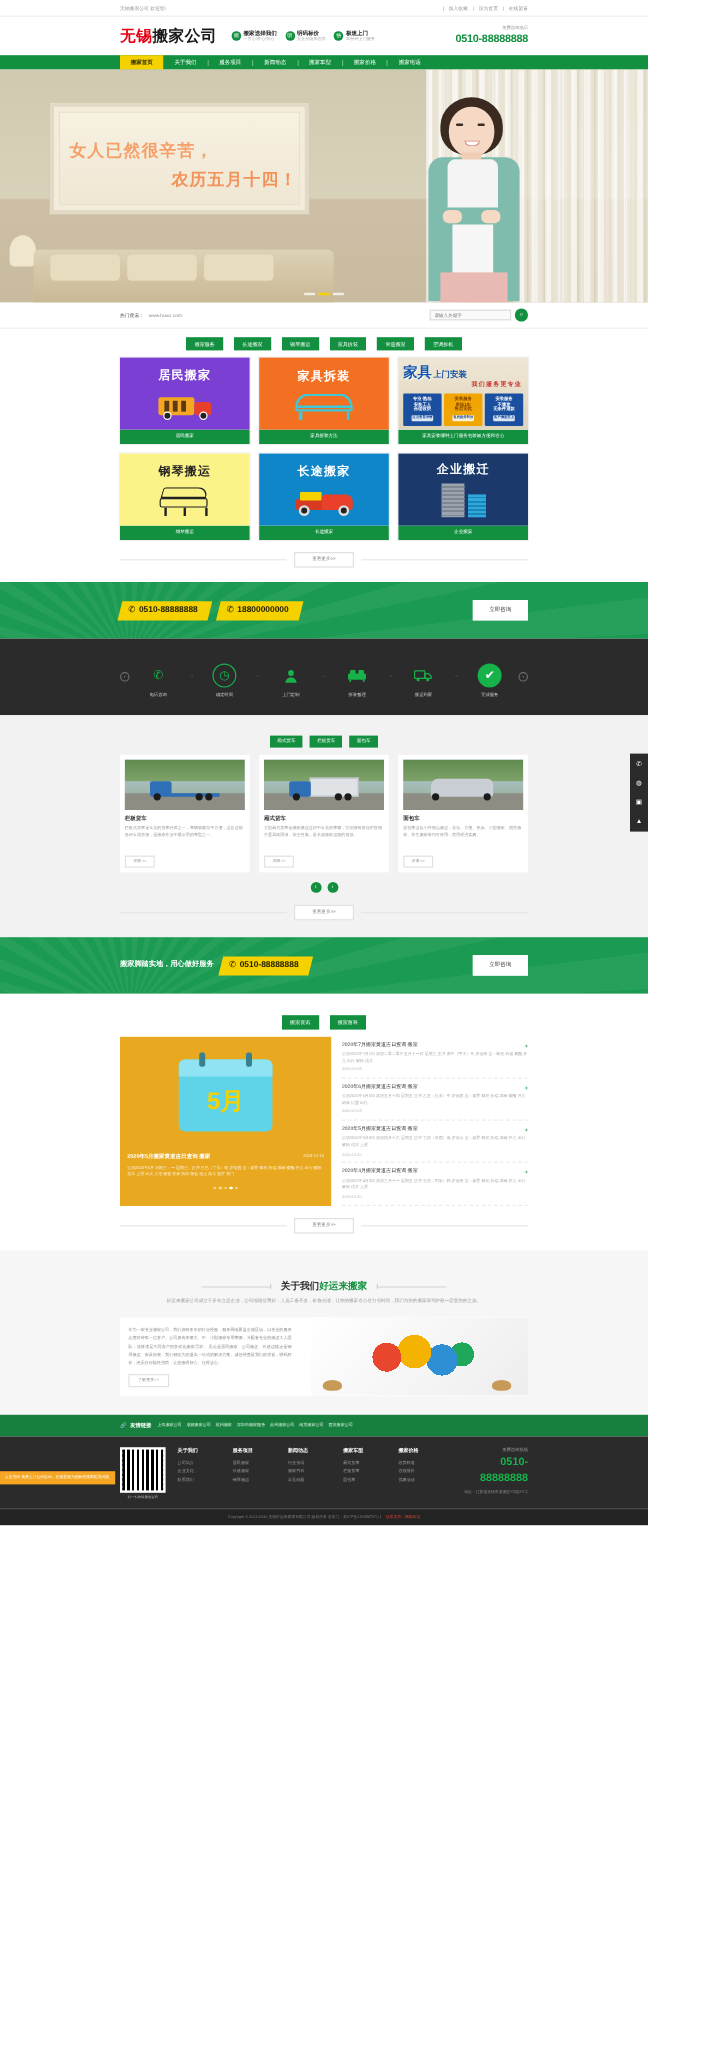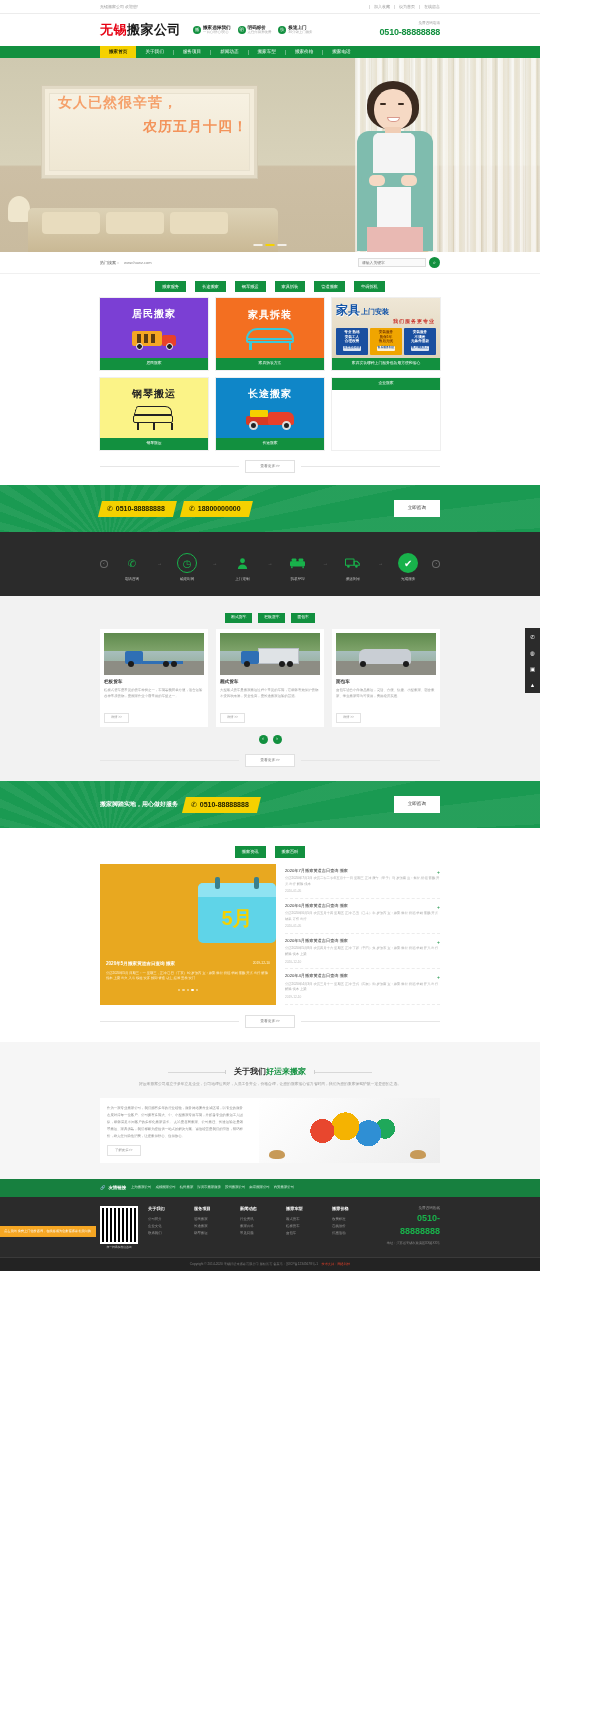--- a/index.html
+++ b/index.html
@@ -53,21 +53,21 @@
         background:linear-gradient(90deg,rgba(255,255,255,.15),rgba(255,255,255,.75) 25%,
         rgba(240,235,220,.85) 55%,rgba(255,255,255,.7) 80%,rgba(235,228,210,.9));
         background-size:14px 100%; }
   .hero .curtain2 { position:absolute; right:0; top:0; width:185px; height:100%;
         background:repeating-linear-gradient(90deg,rgba(255,255,255,.45) 0 5px,
         rgba(225,218,198,.35) 5px 11px); }
   .hero .frame { position:absolute; left:42px; top:28px; width:215px; height:92px;
         background:#f3ecdb; border:3px solid #e2dac6; box-shadow:0 0 0 1px #d4cbb4; }
   .hero .frame-in { position:absolute; inset:4px; border:1px solid #e8e1cf;
         background:linear-gradient(180deg,#f7f1e2,#efe7d3); }
-  .hero .htxt { position:absolute; left:58px; top:34px; width:190px;font-family:Liberation Serif, serif; }
+  .hero .htxt { position:absolute; left:58px; top:58px; width:190px;font-family:Liberation Serif, serif; }
   .hero .htxt .l1 { font-size:14px; font-weight:bold; color:#f5a06a; letter-spacing:1px; }
   .hero .htxt .l2 { font-size:14px; font-weight:bold; color:#f3935a;
         letter-spacing:1px; text-align:right; margin-top:3px; }
   .hero .sofa { position:absolute; left:28px; bottom:0; width:250px; height:44px;
         background:linear-gradient(180deg,#ddd2b6,#c9b894); border-radius:5px 5px 0 0; }
   .hero .sofa .cush { position:absolute; top:4px; width:58px; height:22px;
         background:#e8dcbe; border-radius:4px; }
   .hero .lamp { position:absolute; left:8px; bottom:30px; width:22px; height:26px;
         background:#efe6cd; border-radius:50% 50% 4px 4px; }
   .hero .plant { position:absolute; right:110px; bottom:0; width:42px; height:52px;
@@ -279,21 +279,21 @@
         font-size:4.5px; display:flex; align-items:center; justify-content:center; cursor:pointer; }
   .sidebar { position:absolute; right:0; top:32px; width:15px; background:#2b2b2b;
         padding:3px 0; display:flex; flex-direction:column; align-items:center; gap:5px; }
   .sidebar .si { width:11px; height:11px; color:#fff; font-size:5.5px;
         display:flex; align-items:center; justify-content:center; cursor:pointer; }
 
   
   .news { background:#fff; padding:11px 100px 14px; }
   .nwrap { display:flex; gap:9px; margin-top:6px; }
   .nbig { width:176px; background:#e8a820; position:relative; }
-  .nbig .cal { height:93px; display:flex; align-items:center; justify-content:flex-end; }
+  .nbig .cal { height:93px; display:flex; align-items:center; justify-content:center; }
   .cal-ic { width:78px; height:66px; position:relative; }
   .cal-ic .bdy { position:absolute; inset:0; top:6px; background:#5fd4e8; border-radius:5px; }
   .cal-ic .hdr { position:absolute; left:0; right:0; top:6px; height:14px;
         background:#8fe3f2; border-radius:5px 5px 0 0; }
   .cal-ic .rg { position:absolute; top:0; width:5px; height:12px; background:#3a7f8c; border-radius:2px; }
   .cal-ic .rg.a { left:17px; } .cal-ic .rg.b { right:17px; }
   .cal-ic .num { position:absolute; left:0; right:0; top:26px; text-align:center;
         font-size:20px; font-weight:bold; color:#f5d100; }
   .nbig .nb-txt { padding:4px 6px 7px; }
   .nbig .nb-t { font-size:4.6px; font-weight:bold; color:#fff; }
@@ -570,20 +570,27 @@
               <div class="load"></div>
               <div class="cab"></div>
             <div class="wh a"></div>
               <div class="wh b"></div>
           </div>
         </div>
         <div class="cap">长途搬家</div>
       </div>
 
       <div class="card c6">
+        <div class="vis">
+          <div class="ct">企业搬迁</div>
+          <div class="bldg">
+            <div class="b1"></div>
+              <div class="b2"></div>
+          </div>
+        </div>
         <div class="cap">企业搬家</div>
       </div>
 
     </div>
     <div class="morewrap">
       <i class="hl"></i>
       <div class="more">查看更多&gt;&gt;</div>
       <i class="hl"></i>
     </div>
   </div>

